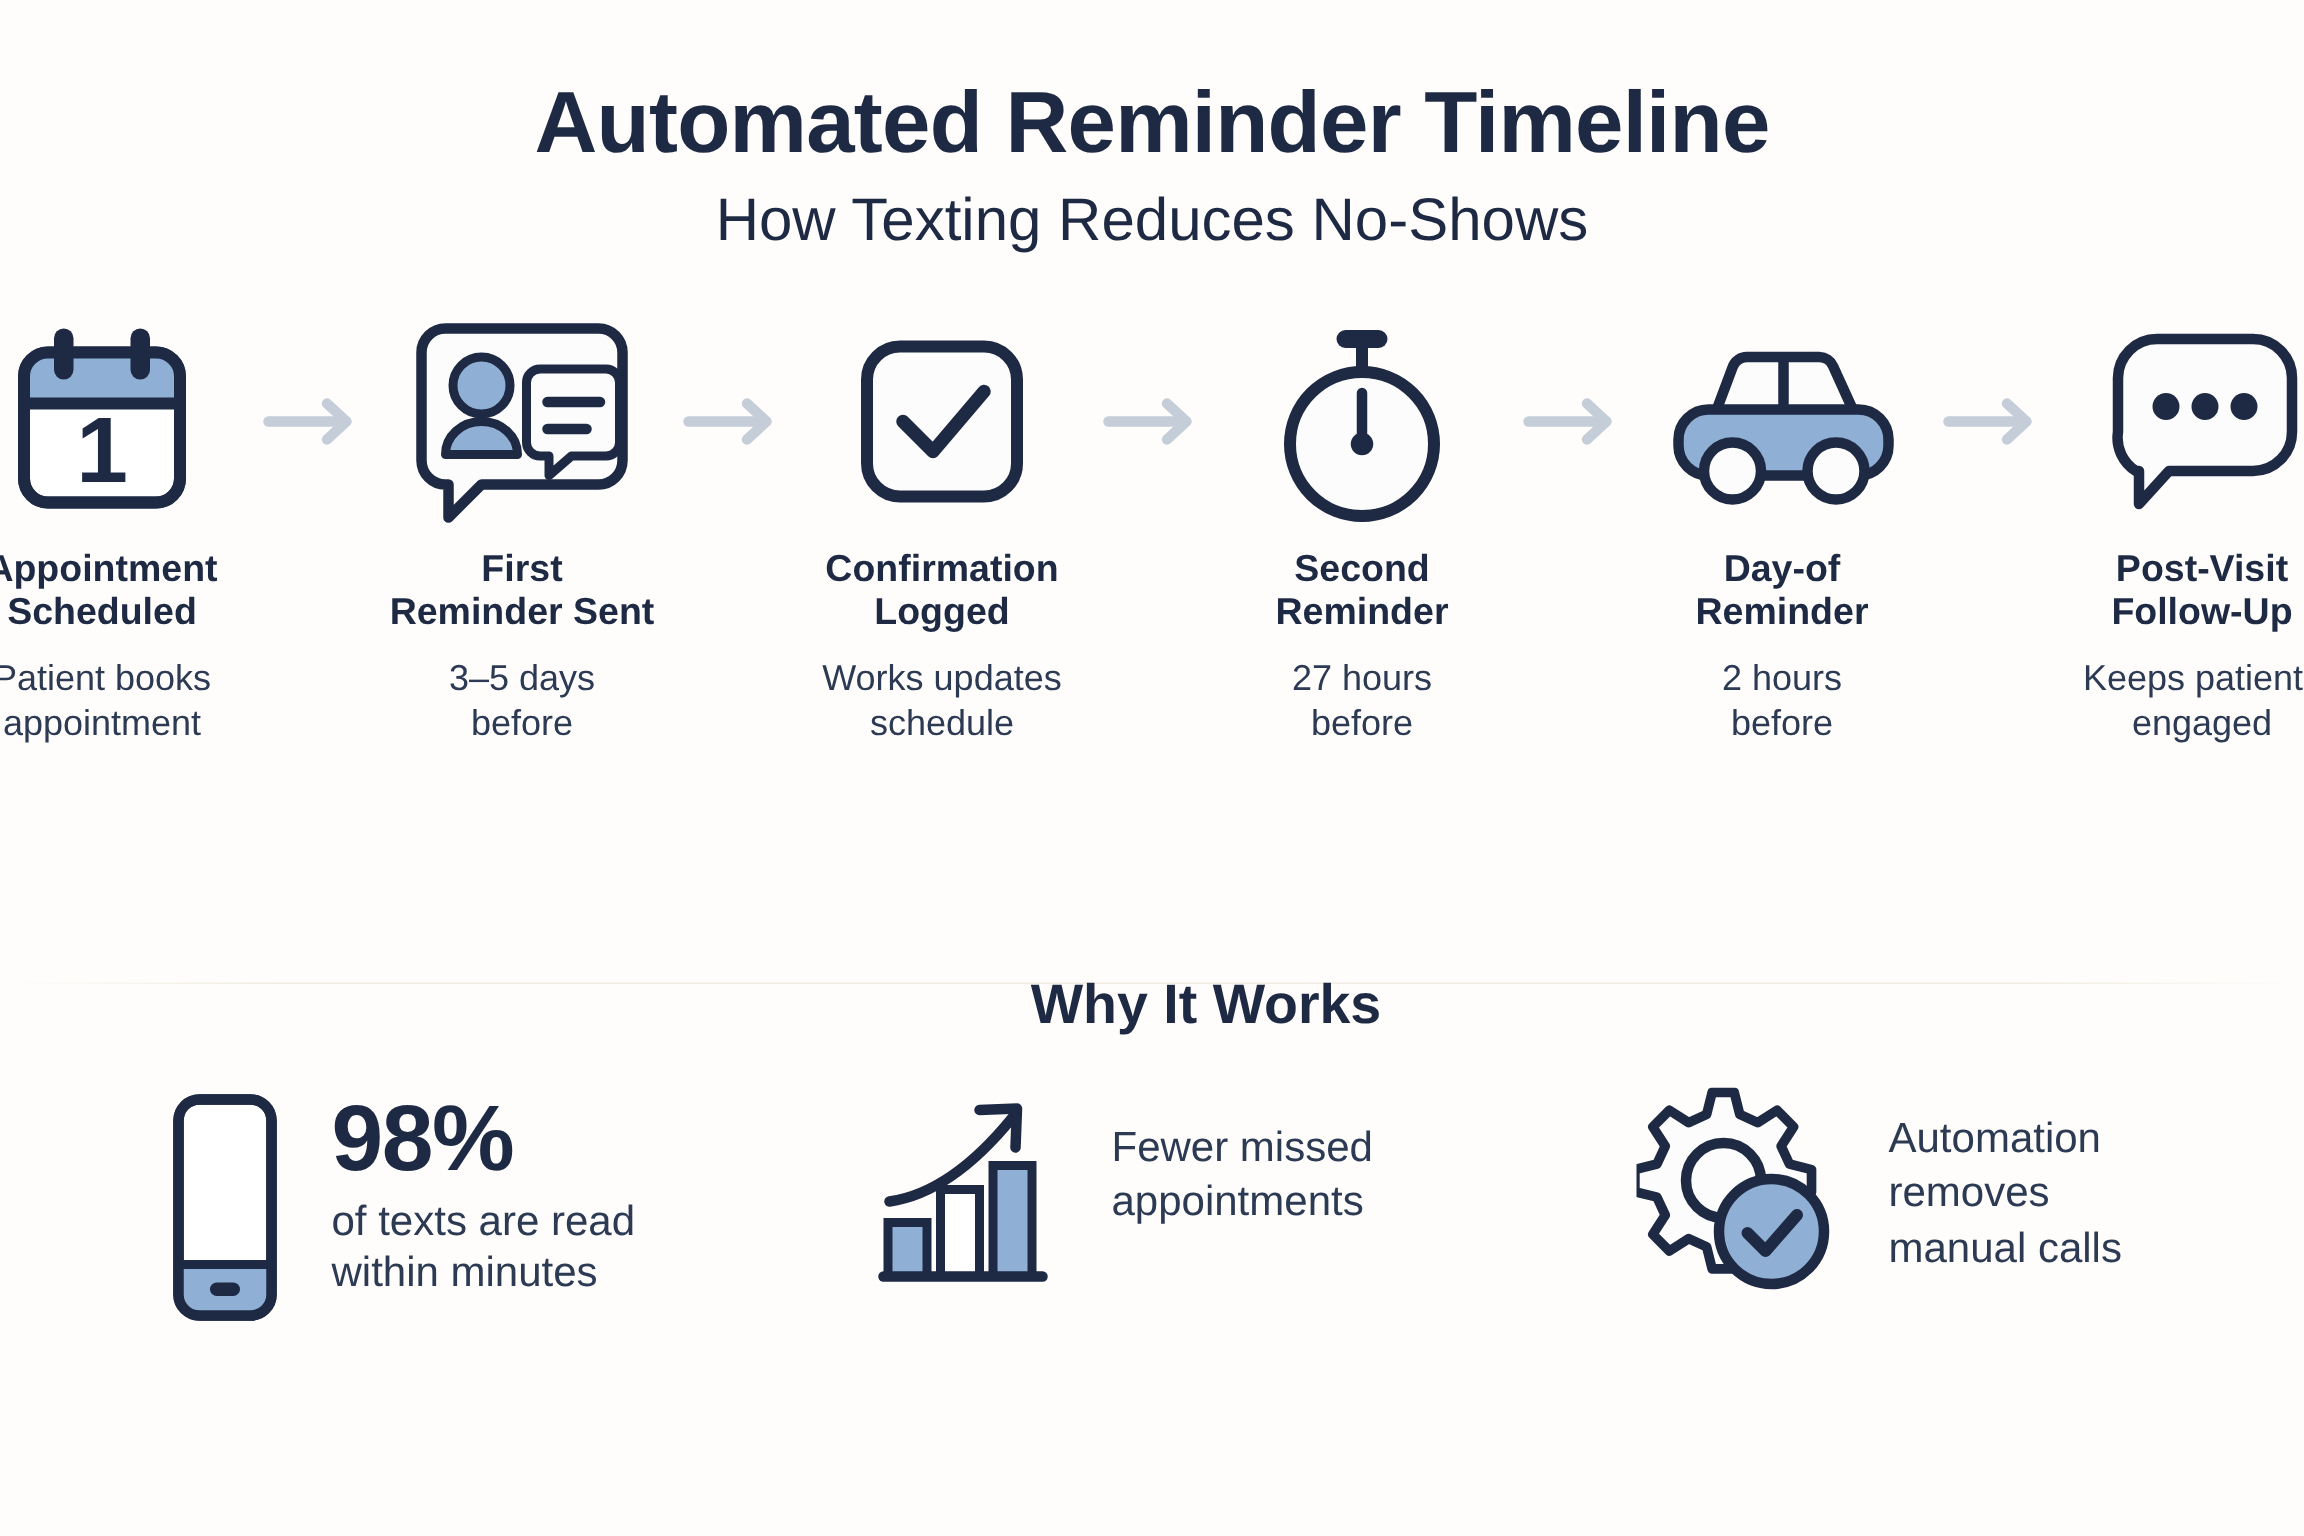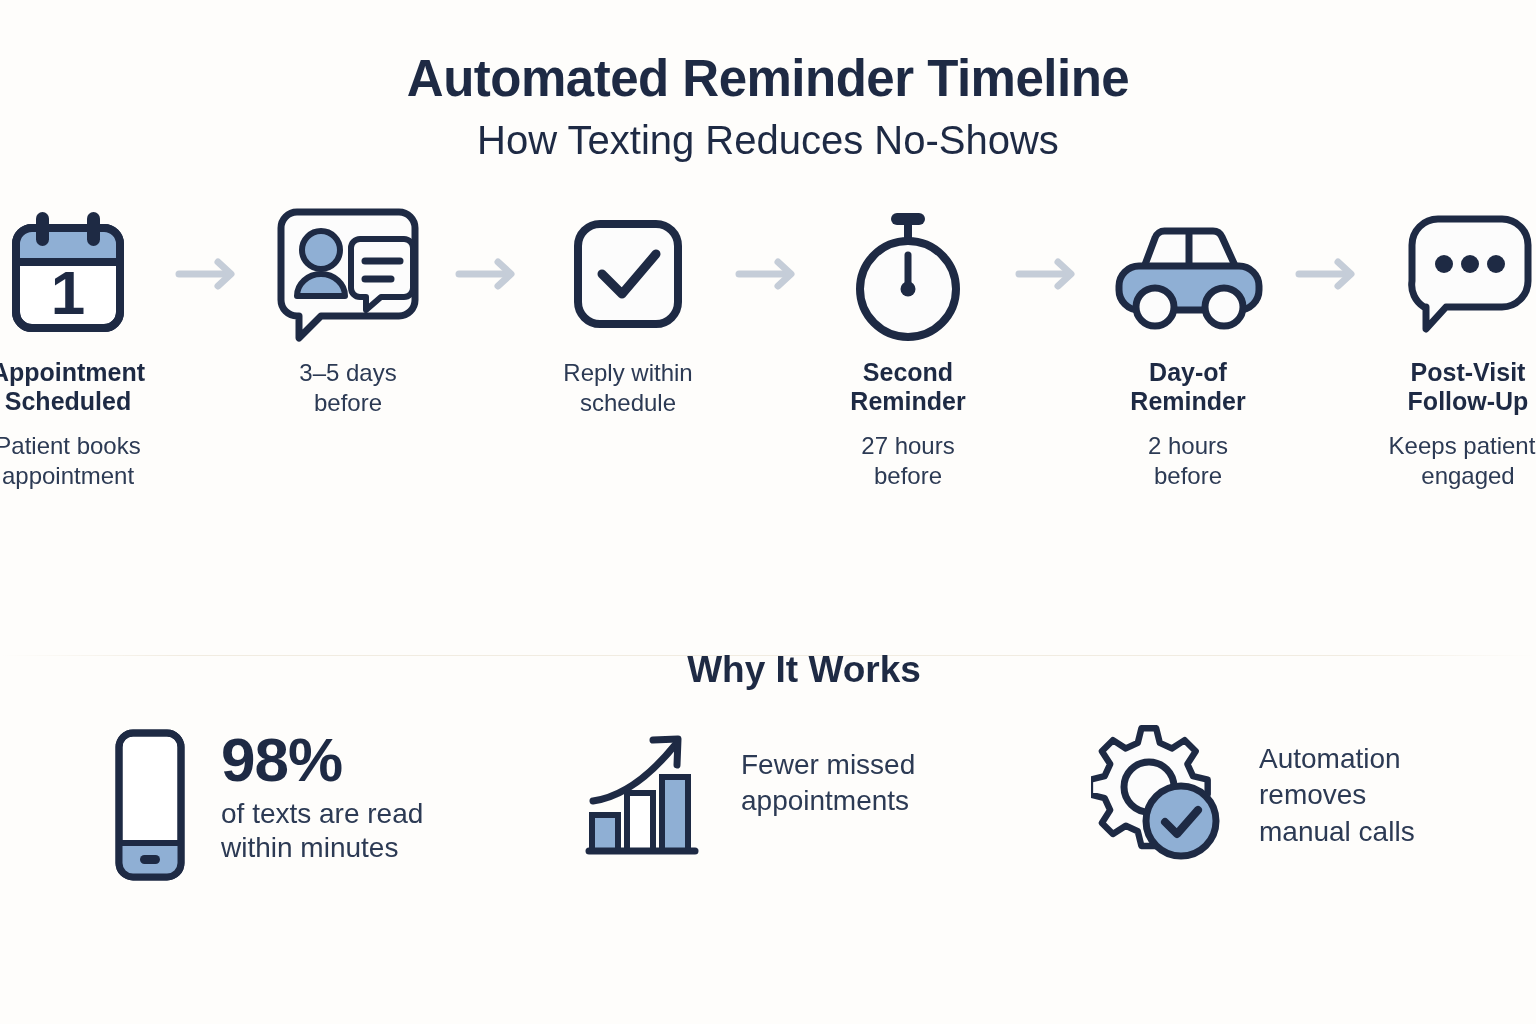--- a/index.html
+++ b/index.html
@@ -9,21 +9,21 @@
     font-family:"Liberation Sans", sans-serif;
     color:#1E2A44;
     overflow:hidden;
     position:relative;
   }
   .page { width:1536px; height:1024px; position:relative; }
 
   
   .header { text-align:center; padding-top:52px; }
   .title {
-    font-size:51px; font-weight:bold; letter-spacing:-0.5px;
+    font-size:58px; font-weight:bold; letter-spacing:-0.5px;
     color:#1E2A44; line-height:1.05;
   }
   .subtitle {
     font-size:40px; font-weight:normal; color:#1E2A44;
     margin-top:12px; line-height:1.1;
   }
 
   
   .timeline {
     margin-top:42px;
@@ -139,39 +139,43 @@
           <path d="M18 24 A16 16 0 0 1 34 8 L136 8 A16 16 0 0 1 152 24 L152 96 A16 16 0 0 1 136 112 L58 112 L36 134 L36 112 L34 112 A16 16 0 0 1 18 96 Z" fill="#FCFCFC" stroke="#1E2A44" stroke-width="7" stroke-linejoin="round"></path>
 
           <circle cx="58" cy="46" r="19" fill="#8FAFD4" stroke="#1E2A44" stroke-width="6"></circle>
           <path d="M34 92 A24 22 0 0 1 82 92 Z" fill="#8FAFD4" stroke="#1E2A44" stroke-width="6" stroke-linejoin="round"></path>
 
           <path d="M88 44 A9 9 0 0 1 97 35 L141 35 A9 9 0 0 1 150 44 L150 84 A9 9 0 0 1 141 93 L118 93 L103 106 L103 93 L97 93 A9 9 0 0 1 88 84 Z" fill="#FCFCFC" stroke="#1E2A44" stroke-width="6" stroke-linejoin="round"></path>
           <path d="M102 57 L137 57" stroke="#1E2A44" stroke-width="7" stroke-linecap="round"></path>
           <path d="M102 75 L128 75" stroke="#1E2A44" stroke-width="7" stroke-linecap="round"></path>
         </svg>
       </div>
+      <div class="step-label">First
+Reminder Sent</div>
       <div class="step-desc">3–5 days
 before</div>
     </div>
 
     <div class="connector">
       <svg width="66" height="34" viewBox="0 0 66 34">
         <path d="M4 17 L48 17" stroke="#C5CDD8" stroke-width="7" stroke-linecap="round"></path>
         <path d="M43 5 L56 17 L43 29" stroke="#C5CDD8" stroke-width="7" fill="none" stroke-linecap="round" stroke-linejoin="round"></path>
       </svg>
     </div>
 
     <div class="step">
       <div class="step-icon">
         <svg width="132" height="132" viewBox="0 0 132 132">
           <rect x="16" y="16" width="100" height="100" rx="22" fill="#FCFCFC" stroke="#1E2A44" stroke-width="8"></rect>
           <path d="M40 66 L60 86 L94 46" stroke="#1E2A44" stroke-width="9" fill="none" stroke-linecap="round" stroke-linejoin="round"></path>
         </svg>
       </div>
-      <div class="step-desc">Reply within
+      <div class="step-label">Confirmation
+Logged</div>
+      <div class="step-desc">Works updates
 schedule</div>
     </div>
 
     <div class="connector">
       <svg width="66" height="34" viewBox="0 0 66 34">
         <path d="M4 17 L48 17" stroke="#C5CDD8" stroke-width="7" stroke-linecap="round"></path>
         <path d="M43 5 L56 17 L43 29" stroke="#C5CDD8" stroke-width="7" fill="none" stroke-linecap="round" stroke-linejoin="round"></path>
       </svg>
     </div>
 

